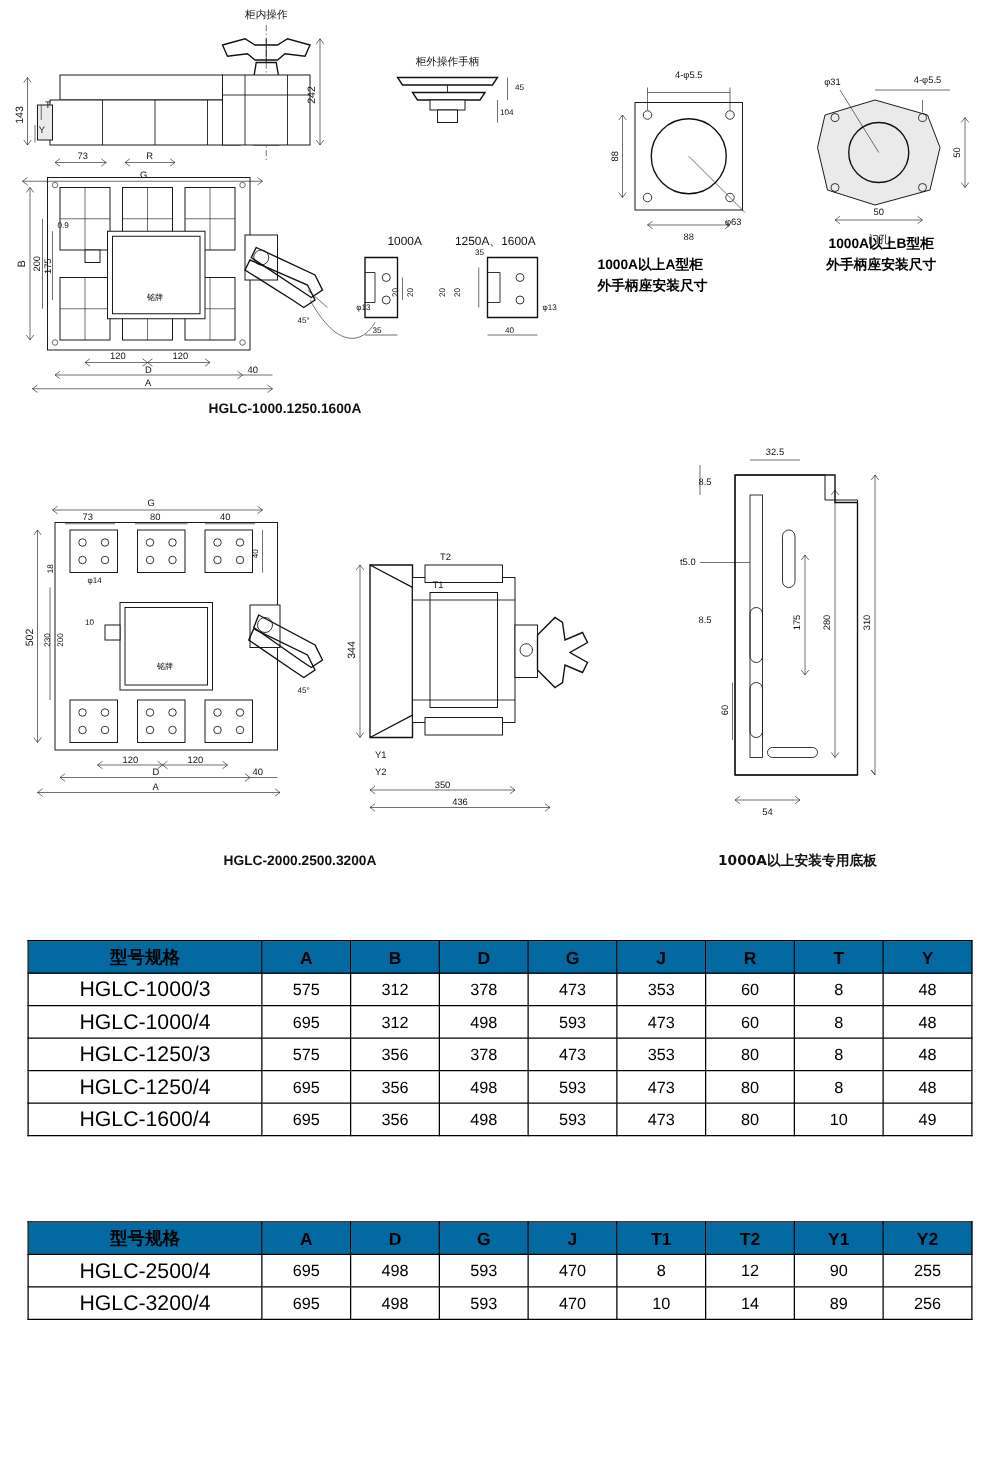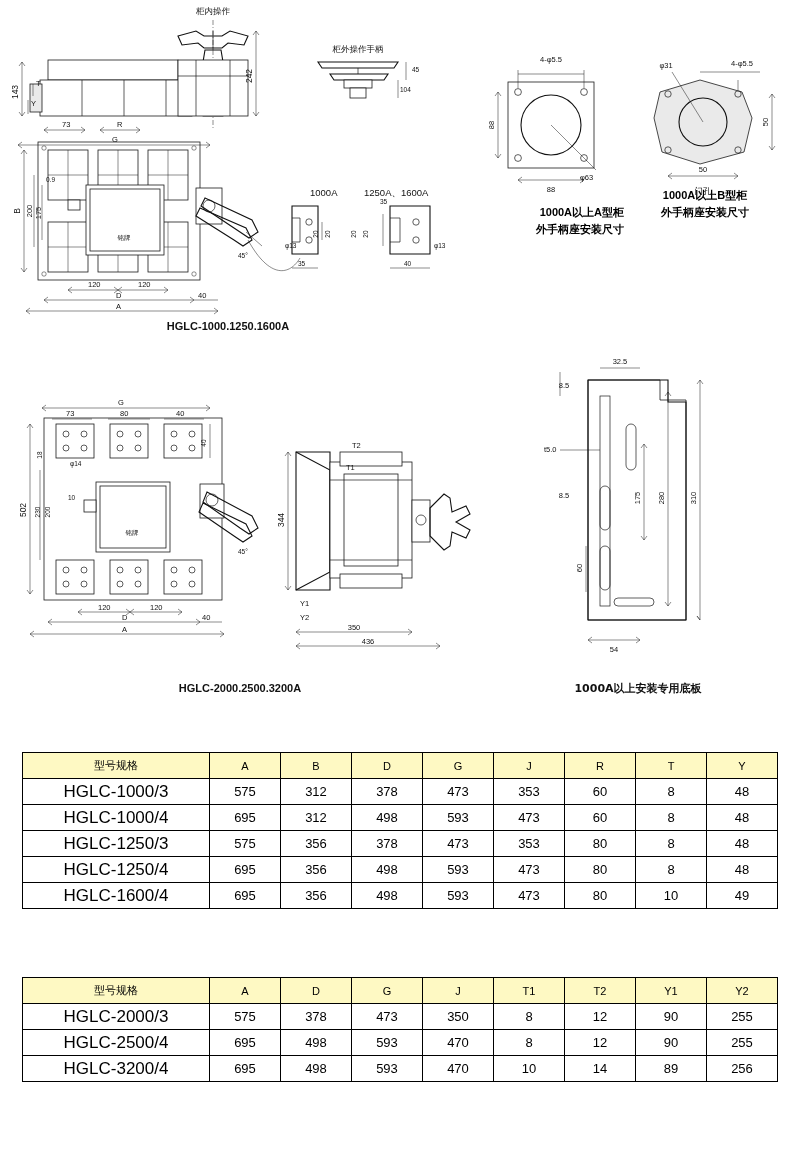--- a/index.html
+++ b/index.html
@@ -16,21 +16,21 @@
   .t6{font-size:6.5px;}
   .t7{font-size:7.5px;}
   .t8{font-size:8.5px;}
   .t9{font-size:9.5px;}
   .cap{font-size:11px;font-weight:bold;}
   .cn{font-family:"DejaVu Sans","Liberation Sans",sans-serif;}
 
   
   .tbl{border-collapse:collapse;width:756px;margin:0 auto;table-layout:fixed;}
   .tbl td,.tbl th{border:1px solid #000;text-align:center;font-size:12.5px;height:25px;padding:0;}
-  .tbl thead th{background:#fef9c3;font-weight:normal;font-size:11px;}
+  .tbl thead th{background:#0369a1;font-weight:bold;font-size:14px;}
   .tbl .first{width:186px;}
   .tbl tbody td{font-size:13px;}
   .tbl tbody td.first{font-size:17px;}
   .tbl-wrap{position:absolute;left:22px;}
   .lbl{position:absolute;font-size:11px;font-weight:bold;}
 </style>
 </head>
 <body>
 
 <div class="page">
@@ -405,21 +405,21 @@
       <line class="vthin" x1="588" y1="640" x2="640" y2="640"></line>
       <path class="vthin" d="M592 637 L588 640 L592 643"></path>
         <path class="vthin" d="M636 637 L640 640 L636 643"></path>
       <text class="t7" x="614" y="652" text-anchor="middle">54</text>
       <text class="cap cn" x="638" y="692" text-anchor="middle">1000A以上安装专用底板</text>
     </g>
 
   </svg>
 
   <div style="position:absolute;left:478;top:0;"></div>
-  <div class="lbl" style="left:478px;top:204px;width:146px;text-align:right;line-height:17px;">
+  <div class="lbl" style="left:478px;top:204px;width:146px;text-align:left;line-height:17px;">
     <span style="white-space:pre-line;">1000A以上A型柜
 外手柄座安装尺寸</span>
   </div>
   <div class="lbl" style="left:630px;top:187px;width:150px;text-align:center;line-height:17px;">
     <span style="white-space:pre-line;">1000A以上B型柜
 外手柄座安装尺寸</span>
   </div>
 
   <div class="tbl-wrap" style="top:752px;">
     <table class="tbl">
@@ -506,31 +506,20 @@
           <th>G</th>
           <th>J</th>
           <th>T1</th>
           <th>T2</th>
           <th>Y1</th>
           <th>Y2</th>
         </tr>
       </thead>
       <tbody>
         <tr>
-          <td class="first">HGLC-2000/3</td>
-          <td>575</td>
-          <td>378</td>
-          <td>473</td>
-          <td>350</td>
-          <td>8</td>
-          <td>12</td>
-          <td>90</td>
-          <td>255</td>
-        </tr>
-        <tr>
           <td class="first">HGLC-2500/4</td>
           <td>695</td>
           <td>498</td>
           <td>593</td>
           <td>470</td>
           <td>8</td>
           <td>12</td>
           <td>90</td>
           <td>255</td>
         </tr>

